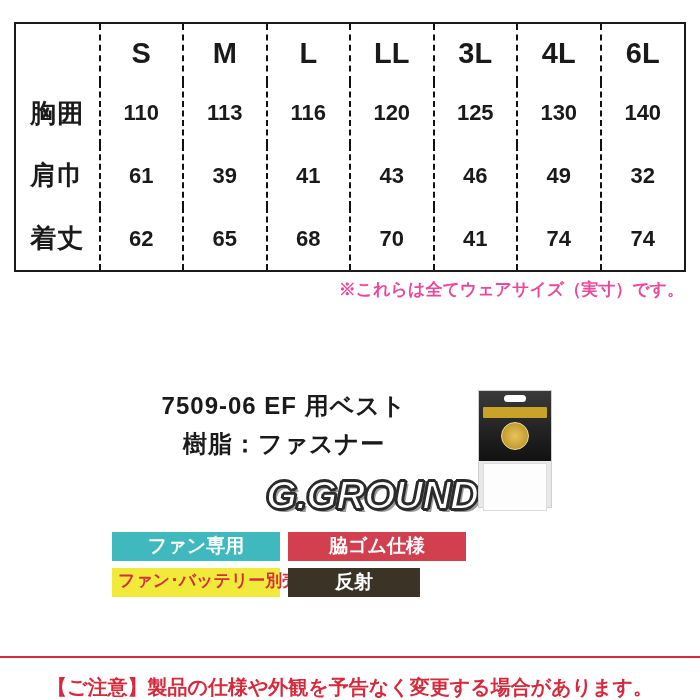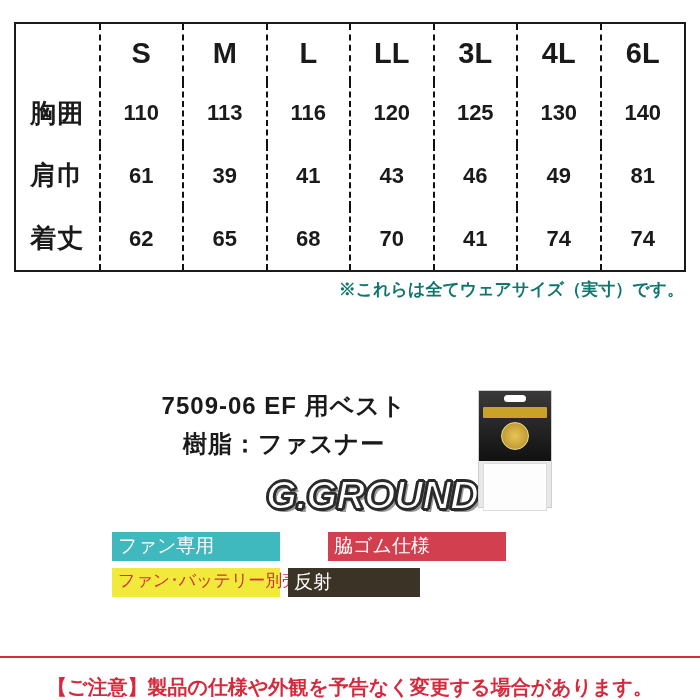--- a/index.html
+++ b/index.html
@@ -64,21 +64,21 @@
     height: 58px;
   }
 
   .note-line {
     position: absolute;
     right: 16px;
     top: 278px;
     font-size: 17px;
     font-weight: bold;
     letter-spacing: 0px;
-    color: #0f766e;
+    color: #ec4899;
   }
 
   
   .product-block {
     position: absolute;
     left: 0;
     top: 390px;
     width: 608px;
   }
   .prod-title {
@@ -128,31 +128,31 @@
     margin-left: 112px;
     width: 470px;
   }
   .tag-row {
     display: flex;
     gap: 8px;
     margin-bottom: 7px;
   }
   .tag {
     color: #fff;
-    font-weight: normal;
+    font-weight: bold;
     font-size: 19px;
-    text-align: left;
+    text-align: center;
     padding: 4px 6px 5px 6px;
     line-height: 1.05;
     white-space: nowrap;
     letter-spacing: 0px;
     box-sizing: border-box;
   }
   .tag.fan-only     { background: #3fb9bd; width: 168px; }
-  .tag.side-rubber  { background: #d23f4e; width: 178px; margin-left: 40px; }
+  .tag.side-rubber  { background: #d23f4e; width: 178px; }
   .tag.battery-sep  { background: #f2ea3a; color: #d1313f; width: 168px; font-size: 17px; }
   .tag.reflect      { background: #3b3326; width: 132px; }
   .tag.polyester    { background: #1c7a3c; width: 158px; font-size: 17px; }
 
   
   .package {
     position: absolute;
     left: 478px;
     top: 0px;
     width: 74px;
@@ -245,21 +245,21 @@
         <td class="val">140</td>
       </tr>
       <tr>
         <td class="rowlabel">肩巾</td>
         <td class="val">61</td>
         <td class="val">39</td>
         <td class="val">41</td>
         <td class="val">43</td>
         <td class="val">46</td>
         <td class="val">49</td>
-        <td class="val">81</td>
+        <td class="val">32</td>
       </tr>
       <tr>
         <td class="rowlabel">着丈</td>
         <td class="val">62</td>
         <td class="val">65</td>
         <td class="val">68</td>
         <td class="val">70</td>
         <td class="val">41</td>
         <td class="val">74</td>
         <td class="val">74</td>

